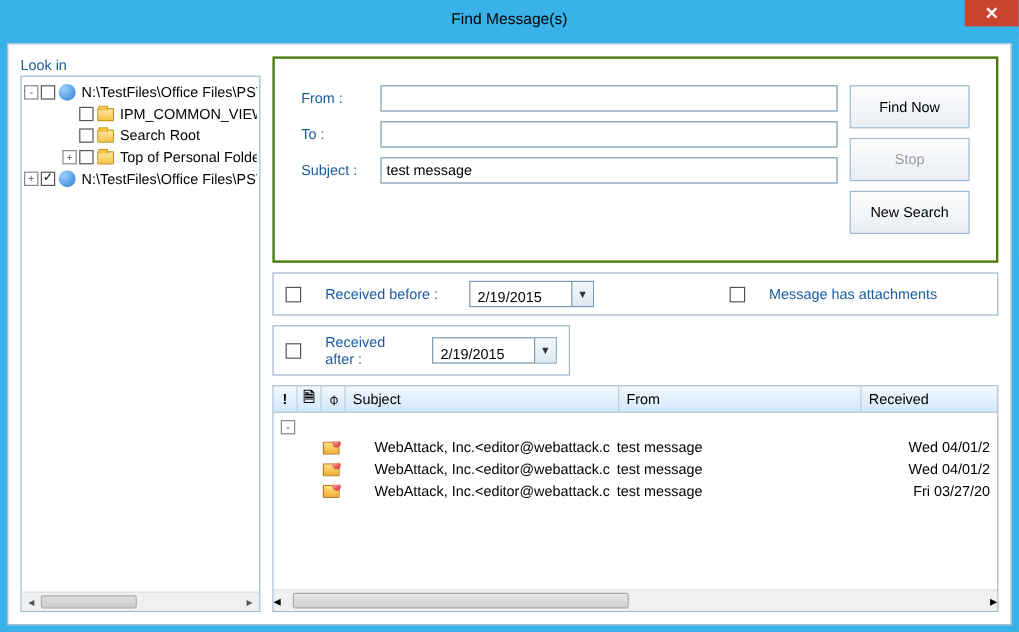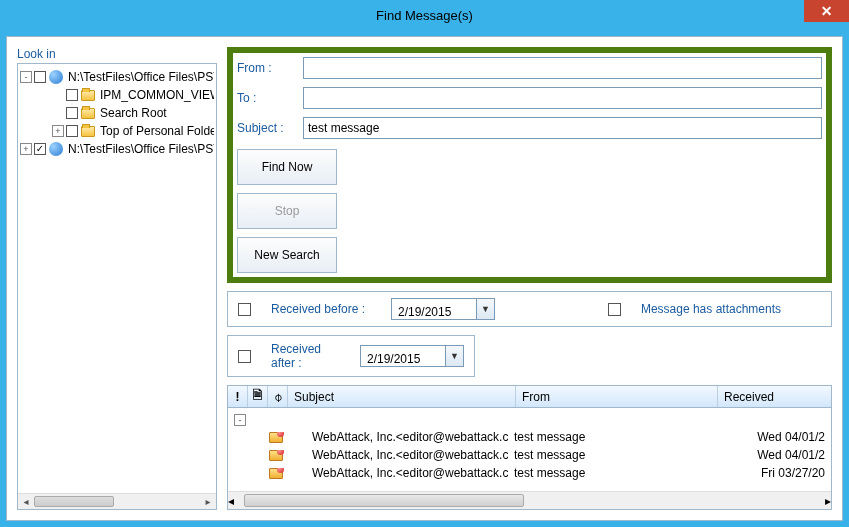--- a/index.html
+++ b/index.html
@@ -22,21 +22,21 @@
 .node-label { margin-left: 2px; color: #000; overflow: hidden; }
 .folder-ico { width: 14px; height: 11px; background: linear-gradient(#ffe9a6,#f5c443); border: 1px solid #c99a1a; border-radius: 1px; position: relative; }
 .folder-ico::before { content: ""; position: absolute; top: -3px; left: 0; width: 6px; height: 3px; background: #f5c443; border: 1px solid #c99a1a; border-bottom: none; border-radius: 1px 1px 0 0; }
 .pst-ico { width: 14px; height: 14px; border-radius: 50%; background: radial-gradient(circle at 30% 30%, #9cd3ff, #2a7bd1); }
 .hscroll { position: absolute; bottom: 0; left: 0; right: 0; height: 16px; background: #f0f0f0; border-top: 1px solid #ddd; display: flex; align-items: center; }
 .hscroll .arrow { width: 16px; height: 16px; display: flex; align-items: center; justify-content: center; color: #555; cursor: pointer; font-size: 10px; }
 .hscroll .track { flex: 1; height: 100%; position: relative; }
 .hscroll .thumb { position: absolute; left: 0; top: 2px; bottom: 2px; width: 80px; background: linear-gradient(#ddd,#ccc); border: 1px solid #aaa; border-radius: 2px; }
 
 .right-panel { flex: 1; display: flex; flex-direction: column; gap: 8px; }
-.search-group { border: 6px solid #4d7c0f; padding: 4px; display: flex; gap: 10px; flex-direction: column; }
+.search-group { border: 2px solid #4d7c0f; padding: 22px; display: flex; gap: 10px; }
 .fields { flex: 1; display: flex; flex-direction: column; gap: 8px; }
 .field-row { display: flex; align-items: center; gap: 6px; }
 .field-label { width: 60px; color: #1a5a9e; }
 .txt { flex: 1; height: 22px; border: 1px solid #7a9ab5; padding: 2px 4px; background: #fff; color: #000; }
 .buttons { width: 100px; display: flex; flex-direction: column; gap: 8px; }
 .btn { height: 36px; border: 1px solid #9fb8cc; background: linear-gradient(#fdfdfd,#e8eef5); color: #000; cursor: pointer; display: flex; align-items: center; justify-content: center; }
 .btn.disabled { color: #9a9a9a; cursor: default; }
 
 .date-group { border: 1px solid #9fb8cc; padding: 6px 10px; display: flex; align-items: center; gap: 20px; }
 .chk-inline { width: 13px; height: 13px; border: 1px solid #555; background: #fff; cursor: pointer; flex-shrink: 0; }

